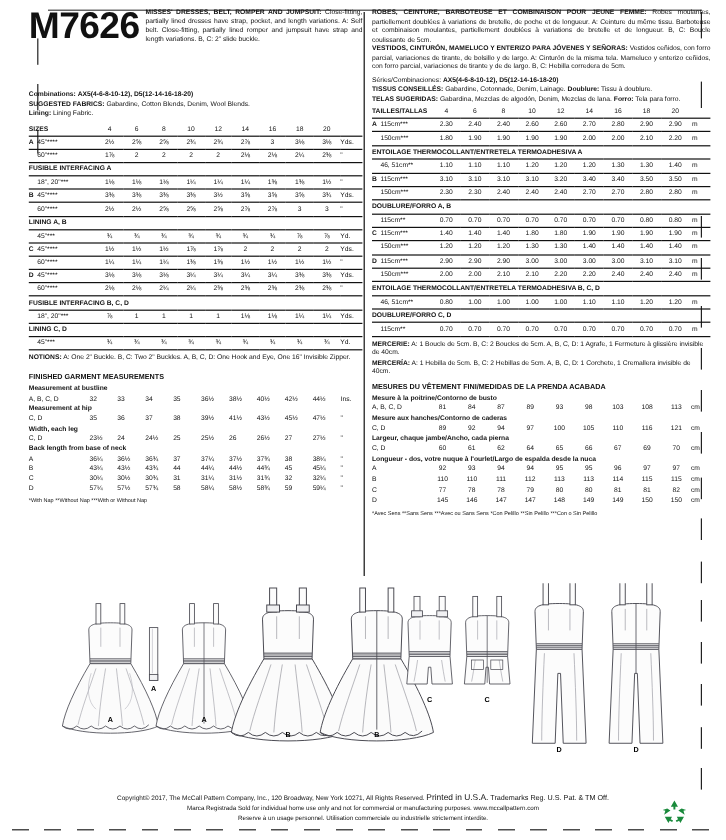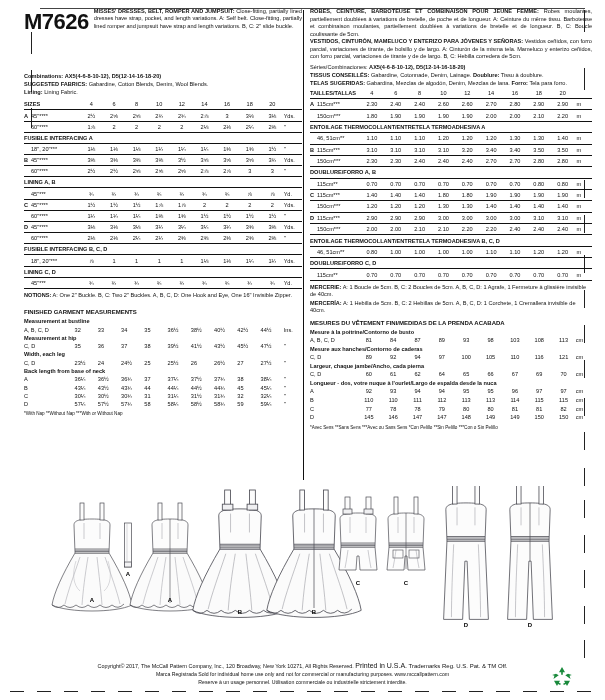--- a/index.html
+++ b/index.html
@@ -19,21 +19,21 @@
   .col{position:absolute;top:0;}
   .colL{left:24px;width:278px;}
   .colR{left:310px;width:282px;}
 
   .vrule{position:absolute;left:303px;top:10px;width:0;height:470px;border-left:1px solid #111;}
 
   
   .headrow{display:flex;align-items:flex-start;gap:5px;}
   .patnum{
     font-family:"Liberation Sans", sans-serif;
-    font-weight:bold;font-size:22px;letter-spacing:-0.5px;
+    font-weight:bold;font-size:31px;letter-spacing:-0.5px;
     line-height:24px;white-space:nowrap;margin-top:2px;
   }
   .desc{font-size:5.6px;line-height:7.3px;text-align:justify;}
   .desc b{font-weight:bold;}
   .descR{font-size:5.6px;line-height:7.5px;text-align:justify;}
   .descR b{font-weight:bold;}
 
   
   .combos{font-size:5.6px;line-height:8px;margin-top:2px;}
   .combos b{font-weight:bold;}

